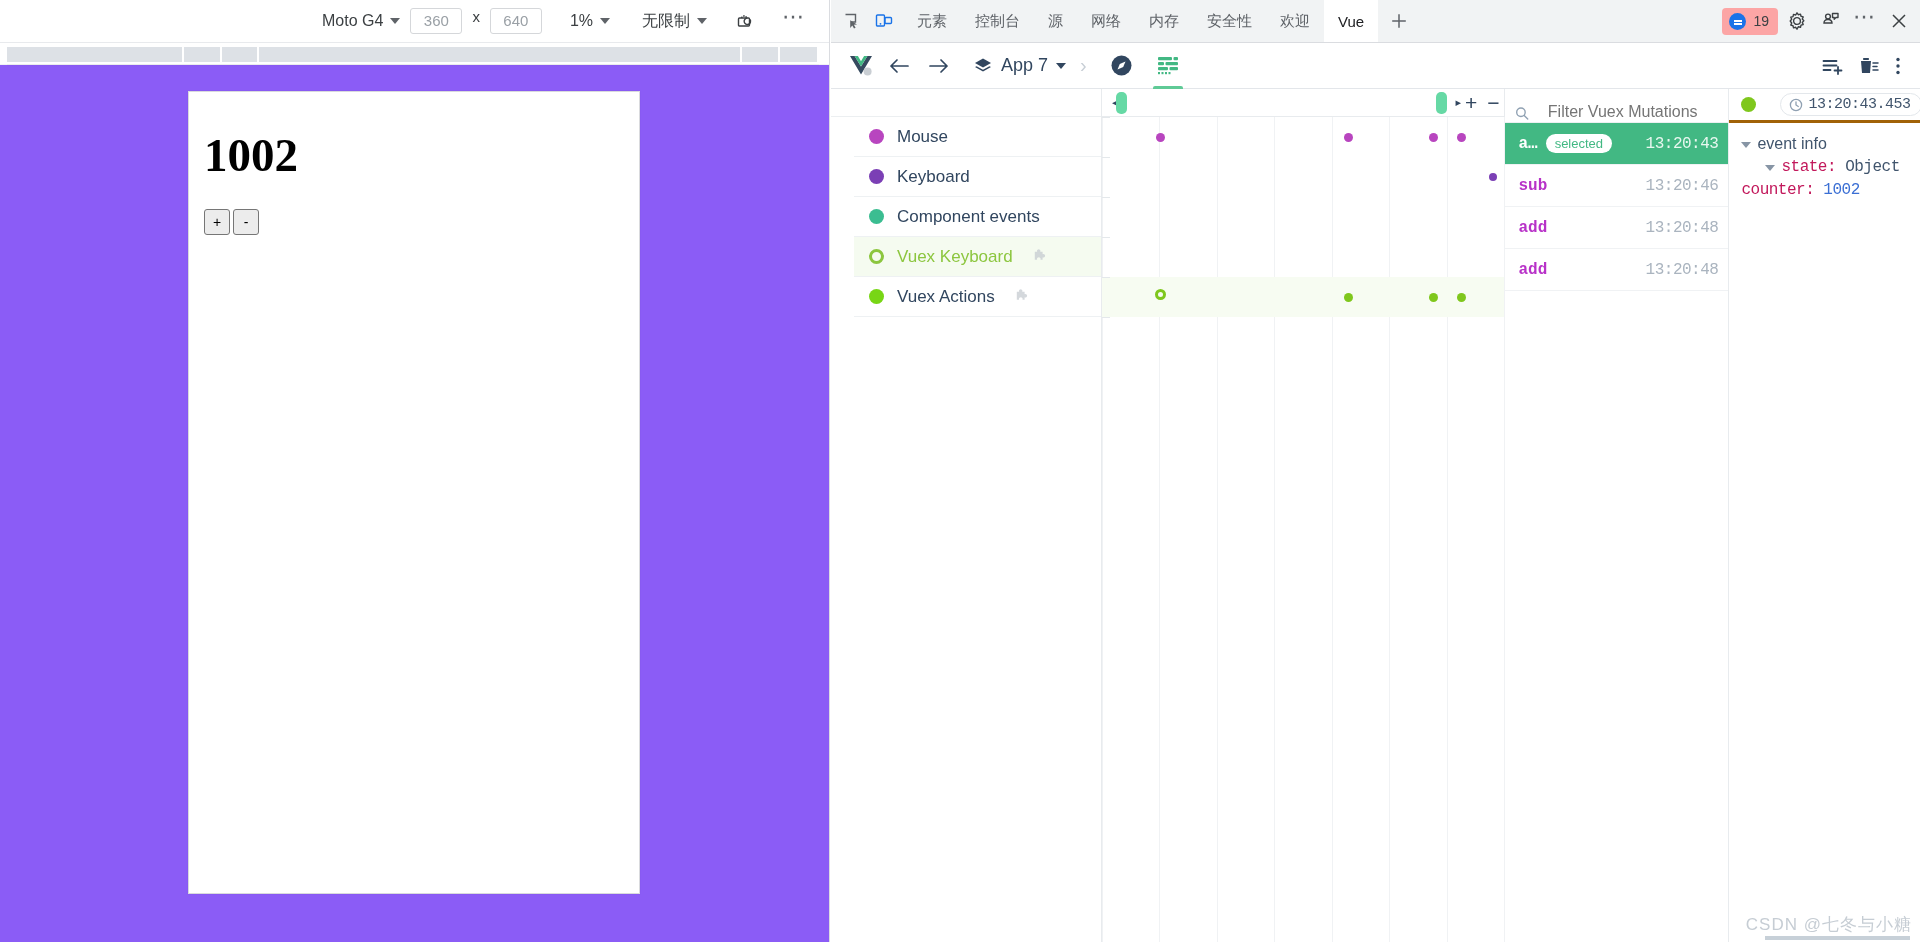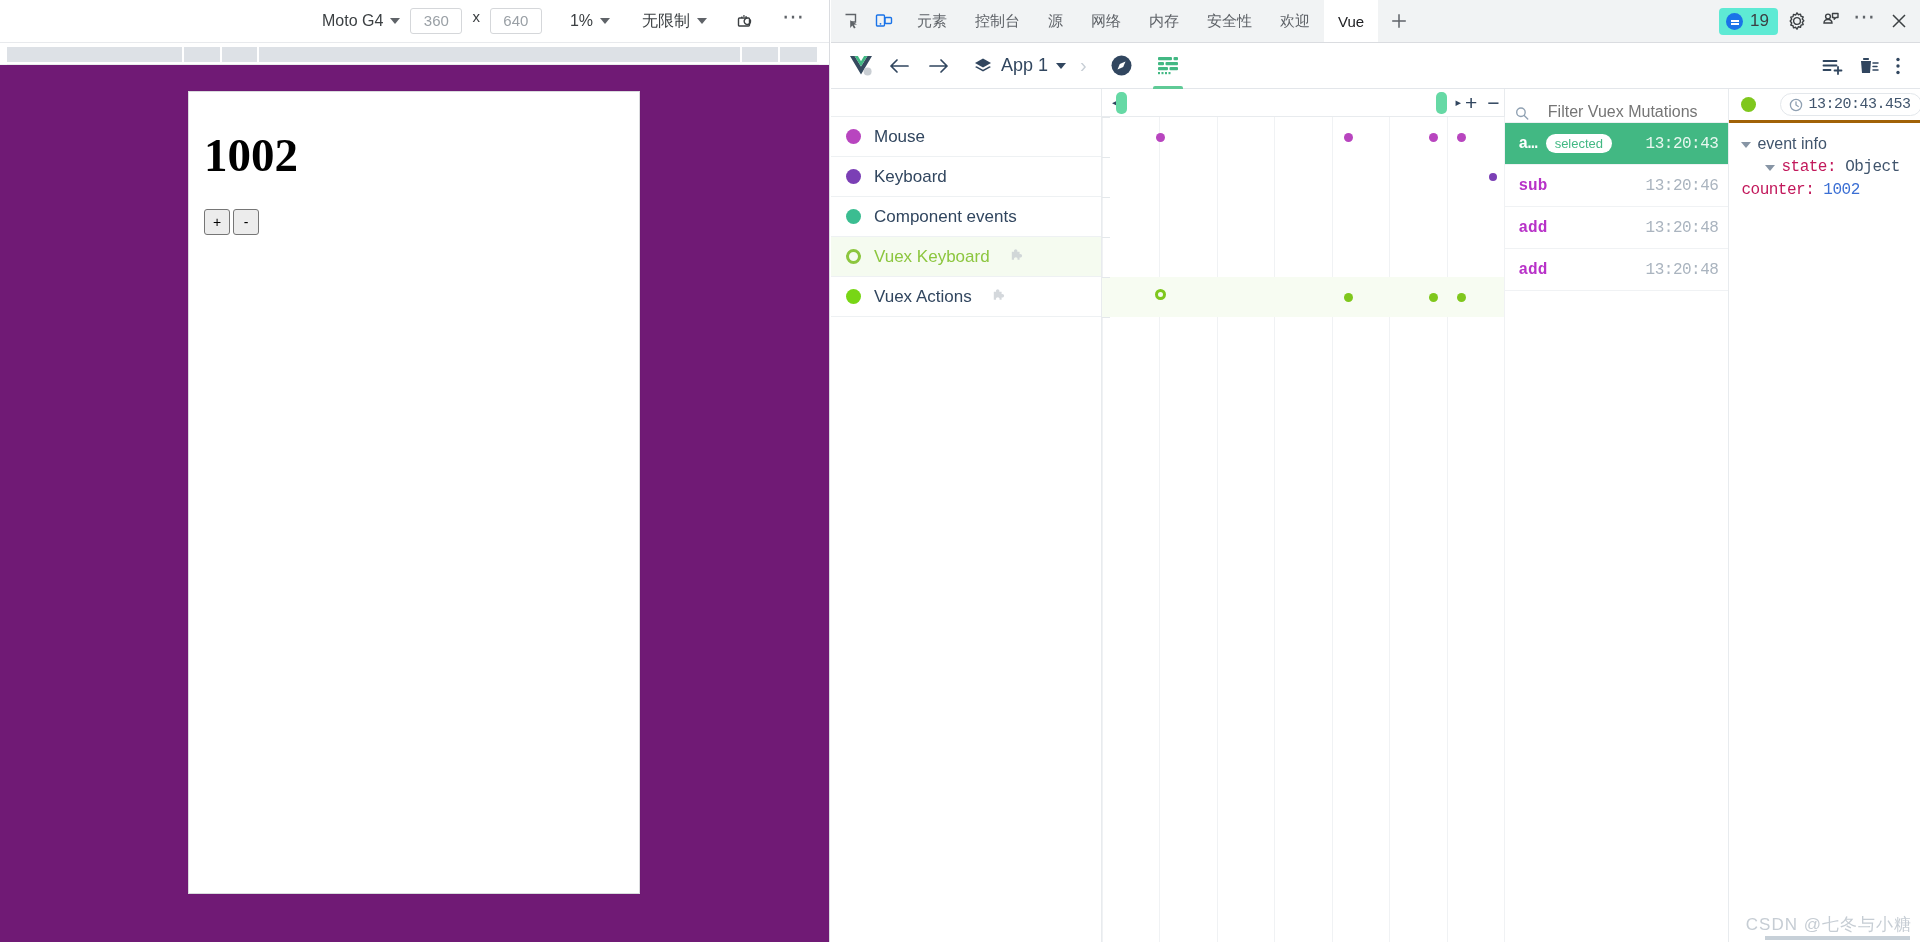--- a/index.html
+++ b/index.html
@@ -9,21 +9,21 @@
     overflow: hidden;
     background: #ffffff;
     font-family: "Liberation Sans", sans-serif;
     -webkit-font-smoothing: antialiased;
   }
   .root { position: relative; width: 1920px; height: 942px; }
 
   
   .device-pane {
     position: absolute; left: 0; top: 0; width: 830px; height: 942px;
-    background: #701a75; border-right: 1px solid #dadce0;
+    background: #8b5cf6; border-right: 1px solid #dadce0;
   }
   .device-toolbar {
     height: 43px; width: 100%;
     display: flex; align-items: center; justify-content: flex-end;
     border-bottom: 1px solid #e8eaed;
     background: #fff; padding-right: 18px;
   }
   .dt-group { display: flex; align-items: flex-start; }
   .dt-select {
     display: flex; align-items: center; gap: 7px;
@@ -96,23 +96,23 @@
   .sq-icon { width: 30px; height: 30px; display: flex; align-items: center; justify-content: center; cursor: default;}
   .tab-list { display: flex; align-items: stretch; height: 100%; flex: 1 1 auto; min-width: 0;}
   .tab {
     display: flex; align-items: center; padding: 10px 14px; font-size: 15px;
     color: #5f6368; cursor: default; height: 100%; white-space: nowrap;
   }
   .tab.active { background: #fff; color: #202124; }
   .tab-plus { display: flex; align-items: center; padding: 0 12px; cursor: default;}
   .dt-right { display: flex; align-items: center; gap: 4px; margin-left: auto; }
   .issues-pill {
-    display: flex; align-items: center; gap: 7px; background: #5eead4;
+    display: flex; align-items: center; gap: 7px; background: #fca5a5;
     border-radius: 4px; height: 27px; padding: 0 9px 0 7px;
-    font-size: 17px; color: #3c4043; cursor: default;
+    font-size: 14px; color: #3c4043; cursor: default;
   }
   .dot-badge {
     width: 17px; height: 17px; border-radius: 50%; background: #1a73e8;
     display: flex; align-items: center; justify-content: center;
   }
   .dot-badge i { display:block; width: 8px; height: 1.5px; background:#fff; box-shadow: 0 3px 0 #fff;}
 
   
   .vue-toolbar {
     height: 46px; background: #fff; border-bottom: 1px solid #e3e6ea;
@@ -141,21 +141,21 @@
   .vue-body { flex: 1 1 auto; display: flex; min-height: 0; }
 
   .layer-col {
     width: 271px; flex: 0 0 271px; border-right: 1px solid #e8ebee;
     background: #fff;
   }
   .layer-head { height: 28px; border-bottom: 1px solid #eceff1; }
   .layer-row {
     height: 40px; display: flex; align-items: center; gap: 13px;
     padding-left: 15px; border-bottom: 1px solid #eef1f3;
-    font-size: 17px; color: #31465f; cursor: default;
+    font-size: 17px; color: #31465f; cursor: default; margin-left: 23px;
   }
   .layer-row.selected { background: #f5fbf0; color: #8cc63f; }
   .lbullet { width: 15px; height: 15px; border-radius: 50%; flex: 0 0 auto; }
   .lbullet.ring { background: #f5fbf0 !important; border: 3px solid #8cc63f; }
   .puzzle { margin-left: 6px; opacity: .75; display:flex; align-items:center;}
 
   .timeline-col { flex: 1 1 auto; position: relative; min-width: 0; border-right: 1px solid #e8ebee; }
   .tl-scroll {
     height: 28px; display: flex; align-items: center; position: relative;
     border-bottom: 1px solid #e8ebee; padding: 0 6px;
@@ -386,21 +386,21 @@
       <div class="vt-item vt-arrow">
         <svg width="22" height="18" viewBox="0 0 22 18">
           <path d="M2 9h17M13 3l6 6-6 6" fill="none" stroke="#31465f" stroke-width="1.7" stroke-linecap="round" stroke-linejoin="round"></path>
         </svg>
       </div>
       <div class="app-select">
         <svg width="20" height="20" viewBox="0 0 20 20">
           <path d="M10 2.5L18 7l-8 4.5L2 7z" fill="#31465f"></path>
           <path d="M10 13.8L3.6 10.2 2 11l8 4.5L18 11l-1.6-.8z" fill="#31465f"></path>
         </svg>
-        <span>App 1</span>
+        <span>App 7</span>
         <span class="app-caret"></span>
       </div>
       <span class="bc-sep">›</span>
       <div class="vt-tabs">
         <div class="vt-tab">
           <svg width="23" height="23" viewBox="0 0 23 23">
             <circle cx="11.5" cy="11.5" r="10" fill="#31465f"></circle>
             <path d="M15.5 7.5L9.8 10 7.5 15.5 13.2 13z" fill="#fff"></path>
           </svg>
         </div>

